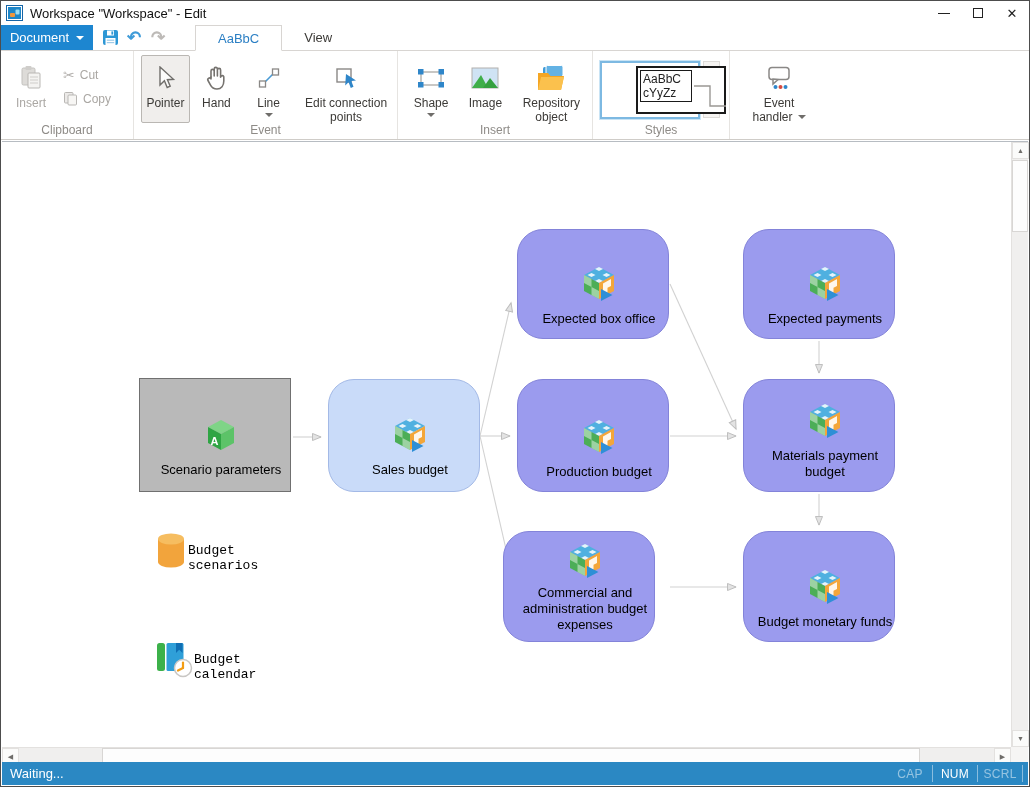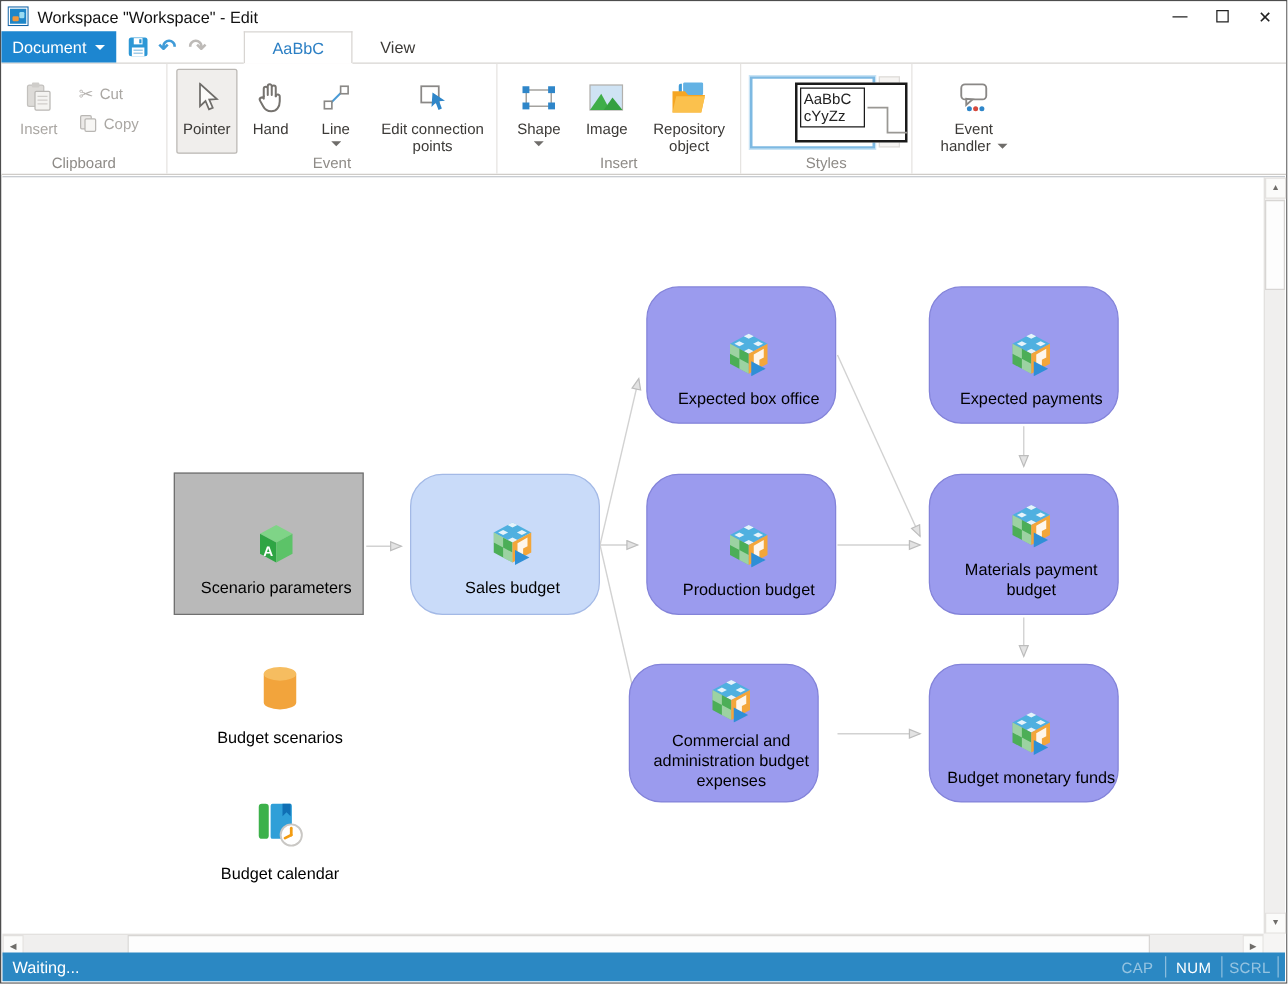--- a/index.html
+++ b/index.html
@@ -54,21 +54,21 @@
   
   .canvas { position:absolute; left:1px; right:1px; top:140px; height:623px; background:#fff; border-top:1px solid #b7bcc2; }
   .drawarea { position:absolute; left:0; top:0; right:17px; bottom:17px; background:#fff; overflow:hidden; }
   .wires { position:absolute; left:0; top:0; }
   .node { position:absolute; display:flex; flex-direction:column; align-items:center; justify-content:flex-end; text-align:center; font-size:13px; color:#000;padding-left:12px; }
   .node .nlabel { width:142px; line-height:16px; padding-bottom:0; }
   .node .icon { margin-bottom:7px; }
   .node.purple { background:#9b9bee; border:1px solid #8383d9; border-radius:26px; padding-bottom:11px; }
   .node.blue   { background:#c9dbf9; border:1px solid #a3b9e6; border-radius:26px; padding-bottom:13px; }
   .node.gray   { background:#b9b9b9; border:1px solid #707070; padding-bottom:13px; }
-  .free-item { position:absolute; display:flex; flex-direction:column; align-items:center; font-size:13px; color:#000; }
+  .free-item { position:absolute; display:flex; flex-direction:row; align-items:center; font-size:13px; color:#000;font-family:Liberation Mono, monospace; }
   .free-item .icon { margin-bottom:9px; }
 
   
   .vscroll { position:absolute; top:0; bottom:17px; right:0; width:17px; background:#f0efee; border-left:1px solid #e3e1df; }
   .hscroll { position:absolute; left:0; right:17px; bottom:0; height:17px; background:#f0efee; border-top:1px solid #e3e1df; }
   .sb-btn { position:absolute; background:#fbfbfa; border:1px solid #e3e1df; display:flex; align-items:center; justify-content:center; font-size:7px; color:#6f6d6a; }
   .vscroll .sb-btn { width:17px; height:17px; left:0; }
   .hscroll .sb-btn { width:17px; height:17px; top:0; }
   .v-thumb { position:absolute; left:0; width:16px; top:18px; height:72px; background:#fdfdfd; border:1px solid #d8d6d4; }
   .h-thumb { position:absolute; top:0; height:16px; left:100px; width:818px; background:#fdfdfd; border:1px solid #d8d6d4; }

